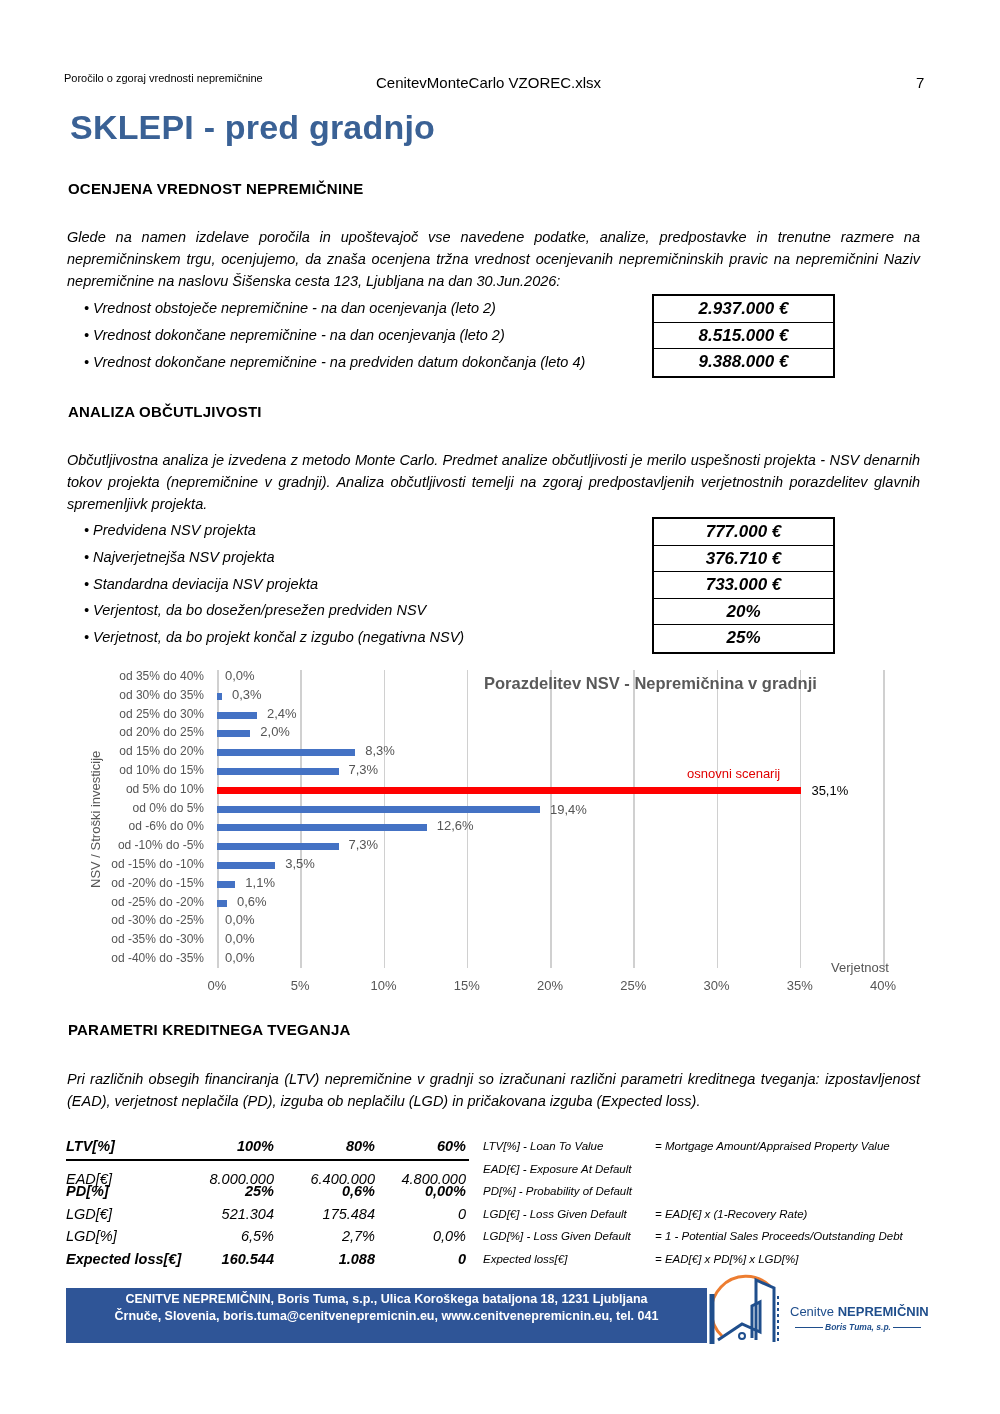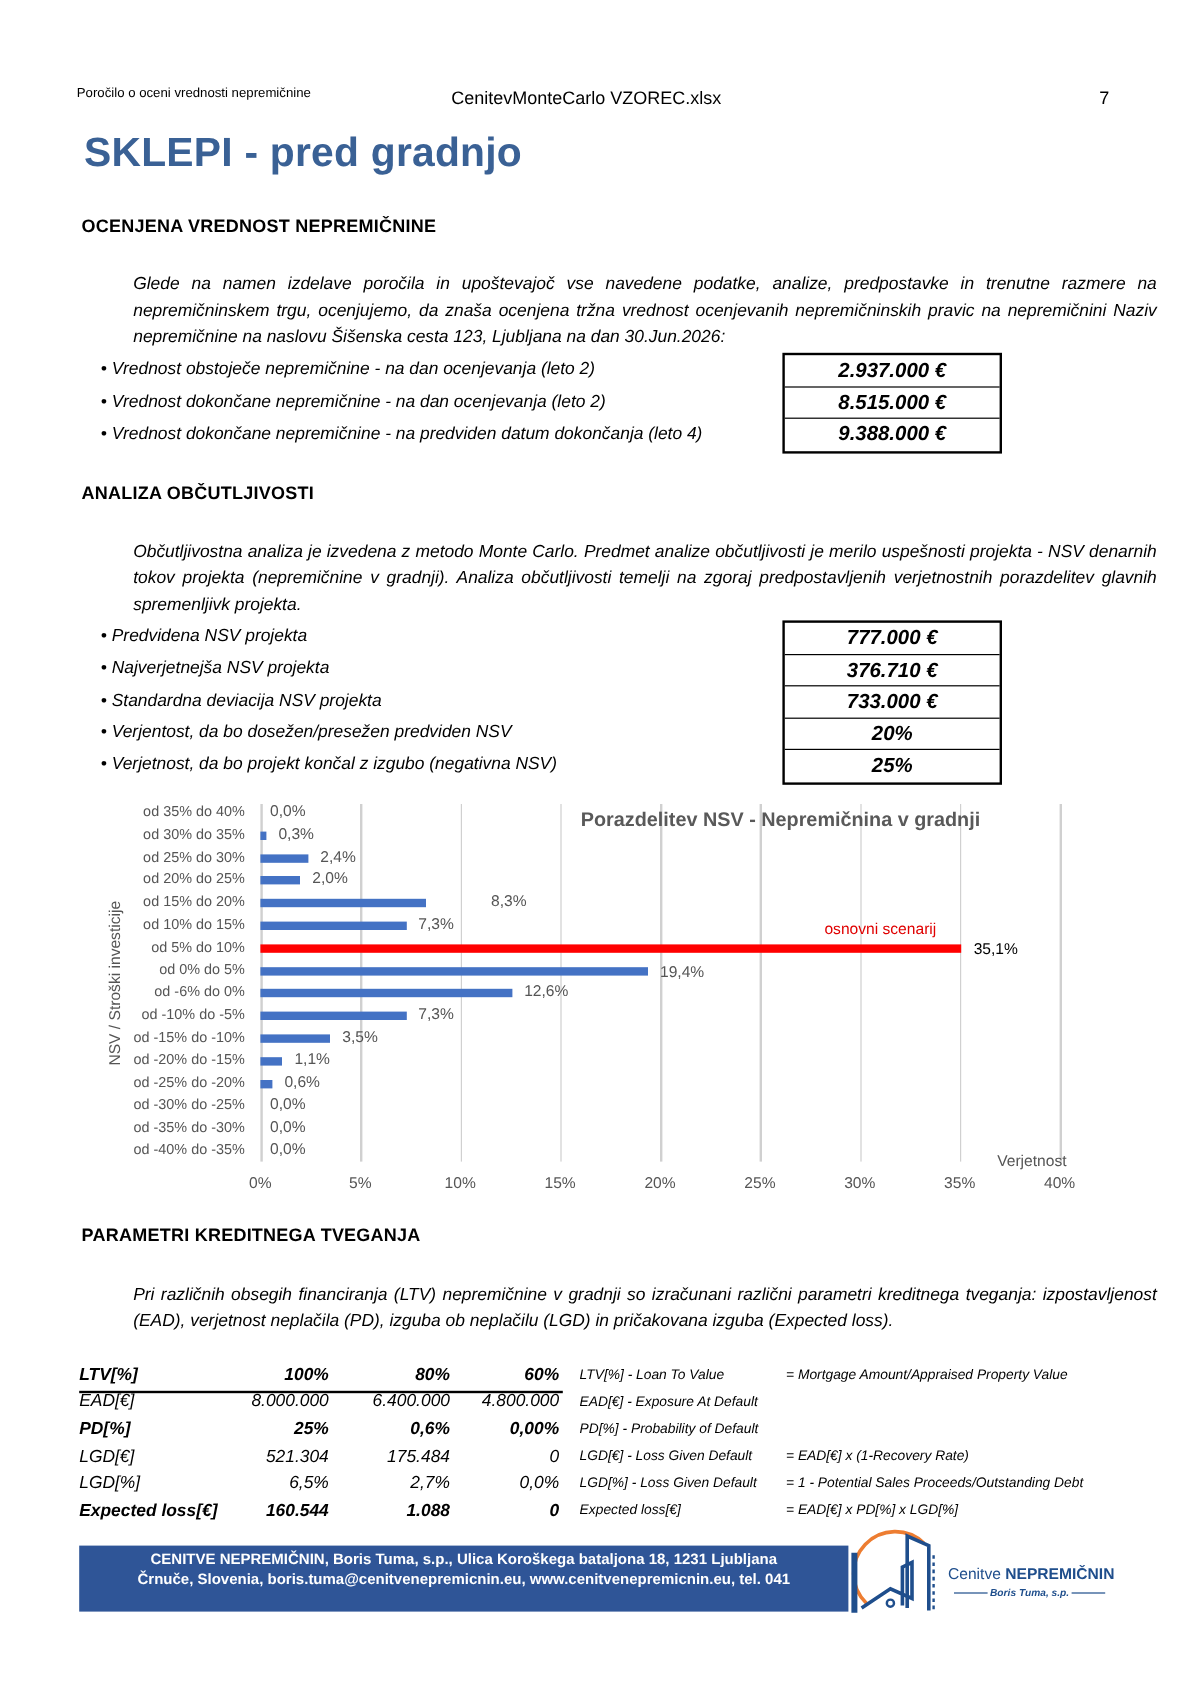--- a/index.html
+++ b/index.html
@@ -3,21 +3,21 @@
 <meta charset="utf-8">
 <style>
   * { box-sizing: border-box; margin: 0; padding: 0; }
   body { width: 1000px; height: 1414px; background: #fff; position: relative; font-family: "Liberation Sans", sans-serif; color: #000; overflow: hidden; }
   .abs { position: absolute; }
   .hdr-left { left: 64px; top: 72px; font-size: 11px; }
   .hdr-center { left: 376px; top: 74px; font-size: 15px; }
   .hdr-right { left: 916px; top: 74px; font-size: 15px; }
   .page-title { left: 70px; top: 108px; font-size: 34px; font-weight: bold; color: #3a6195; letter-spacing: 0.2px; }
   .sec-h { left: 68px; font-size: 15px; font-weight: bold; letter-spacing: 0.2px; }
-  .para { left: 67px; width: 853px; font-size: 14.5px; font-style: italic; line-height: 22px; text-align: justify; font-family: "Liberation Sans", sans-serif; margin-left: 44px; }
+  .para { left: 67px; width: 853px; font-size: 14.5px; font-style: italic; line-height: 22px; text-align: justify; font-family: "Liberation Sans", sans-serif; }
   .bullet { left: 84px; font-size: 14.5px; font-style: italic; }
   .vbox { left: 652px; width: 183px; border: 2px solid #000; }
   .vbox div { height: 26.5px; border-bottom: 1.5px solid #000; text-align: center; font-size: 17px; font-weight: bold; font-style: italic; line-height: 25px; }
   .vbox div:last-child { border-bottom: none; }
   .cat { position: absolute; right: 0; font-size: 12px; color: #555; text-align: right; white-space: nowrap; }
   .grid { position: absolute; width: 1.5px; background: #d0d0d0; }
   .bar { position: absolute; height: 7px; background: #4472c4; }
   .bar.red { height: 7px; background: #f00; }
   .blabel { position: absolute; font-size: 13px; color: #555; }
   .xtick { position: absolute; font-size: 13px; color: #555; transform: translateX(-50%); }
@@ -34,21 +34,21 @@
   .tbl .bold { font-weight: bold; }
   .tline { left: 66px; top: 1159px; width: 403px; height: 2px; background: #000; }
   .defs { left: 483px; top: 1140px; font-size: 11.5px; font-style: italic; }
   .defs .d { position: absolute; white-space: nowrap; }
   .footer { left: 66px; top: 1288px; width: 641px; height: 55px; background: #2f5597; color: #fff; font-size: 12.5px; font-weight: bold; text-align: center; line-height: 17px; padding-top: 3px; }
   .logo { left: 708px; top: 1274px; width: 230px; height: 72px; }
 </style>
 </head>
 <body>
 
-<div class="abs hdr-left">Poročilo o oceni vrednosti nepremičnine</div>
+<div class="abs hdr-left">Poročilo o zgoraj vrednosti nepremičnine</div>
 <div class="abs hdr-center">CenitevMonteCarlo VZOREC.xlsx</div>
 <div class="abs hdr-right">7</div>
 
 <div class="abs page-title">SKLEPI - pred gradnjo</div>
 
 <div class="abs sec-h" style="top:180px">OCENJENA VREDNOST NEPREMIČNINE</div>
 <div class="abs para" style="top:226px">Glede na namen izdelave poročila in upoštevajoč vse navedene podatke, analize, predpostavke in trenutne razmere na nepremičninskem trgu, ocenjujemo, da znaša ocenjena tržna vrednost ocenjevanih nepremičninskih pravic na nepremičnini Naziv nepremičnine na naslovu Šišenska cesta 123, Ljubljana na dan 30.Jun.2026:</div>
 <div class="abs bullet" style="top:300px">• Vrednost obstoječe nepremičnine - na dan ocenjevanja (leto 2)</div>
 <div class="abs bullet" style="top:327px">• Vrednost dokončane nepremičnine - na dan ocenjevanja (leto 2)</div>
 <div class="abs bullet" style="top:354px">• Vrednost dokončane nepremičnine - na predviden datum dokončanja (leto 4)</div>
@@ -98,21 +98,21 @@
     <div class="bar" style="left: 217px; top: 692.8px; width: 4.995px; background: rgb(68, 114, 196);"></div>
     <div class="blabel" style="left: 231.995px; top: 686.8px;">0,3%</div>
     <div class="cat" style="right: 796px; top: 706.6px;">od 25% do 30%</div>
     <div class="bar" style="left: 217px; top: 711.6px; width: 39.96px; background: rgb(68, 114, 196);"></div>
     <div class="blabel" style="left: 266.96px; top: 705.6px;">2,4%</div>
     <div class="cat" style="right: 796px; top: 725.4px;">od 20% do 25%</div>
     <div class="bar" style="left: 217px; top: 730.4px; width: 33.3px; background: rgb(68, 114, 196);"></div>
     <div class="blabel" style="left: 260.3px; top: 724.4px;">2,0%</div>
     <div class="cat" style="right: 796px; top: 744.2px;">od 15% do 20%</div>
     <div class="bar" style="left: 217px; top: 749.2px; width: 138.195px; background: rgb(68, 114, 196);"></div>
-    <div class="blabel" style="left: 365.195px; top: 743.2px; margin-left: 44px;">8,3%</div>
+    <div class="blabel" style="left: 365.195px; top: 743.2px;">8,3%</div>
     <div class="cat" style="right: 796px; top: 763px;">od 10% do 15%</div>
     <div class="bar" style="left: 217px; top: 768px; width: 121.545px; background: rgb(68, 114, 196);"></div>
     <div class="blabel" style="left: 348.545px; top: 762px;">7,3%</div>
     <div class="cat" style="right: 796px; top: 781.8px;">od 5% do 10%</div>
     <div class="bar red" style="left: 217px; top: 786.8px; width: 584.415px; background: rgb(255, 0, 0);"></div>
     <div class="blabel" style="left: 811.415px; top: 782.8px; color: #000000;">35,1%</div>
     <div class="blabel" style="left: 687px; top: 765.8px; color: rgb(224, 0, 0);">osnovni scenarij</div>
     <div class="cat" style="right: 796px; top: 800.6px;">od 0% do 5%</div>
     <div class="bar" style="left: 217px; top: 805.6px; width: 323.01px; background: rgb(68, 114, 196);"></div>
     <div class="blabel" style="left: 550.01px; top: 801.6px;">19,4%</div>
@@ -146,21 +146,21 @@
 <div class="abs para" style="top:1068px">Pri različnih obsegih financiranja (LTV) nepremičnine v gradnji so izračunani različni parametri kreditnega tveganja: izpostavljenost (EAD), verjetnost neplačila (PD), izguba ob neplačilu (LGD) in pričakovana izguba (Expected loss).</div>
 
 <div class="abs tbl">
   <div id="tbl-rows">
       <div class="row bold" style="top: 0px;">
         <span class="c0">LTV[%]</span>
         <span class="c1">100%</span>
         <span class="c2">80%</span>
         <span class="c3">60%</span>
       </div>
-      <div class="row" style="top: 22px; text-align: right;">
+      <div class="row" style="top: 33px; text-align: right;">
         <span class="c0">EAD[€]</span>
         <span class="c1">8.000.000</span>
         <span class="c2">6.400.000</span>
         <span class="c3">4.800.000</span>
       </div>
       <div class="row bold" style="top: 45px;">
         <span class="c0">PD[%]</span>
         <span class="c1">25%</span>
         <span class="c2">0,6%</span>
         <span class="c3">0,00%</span>

